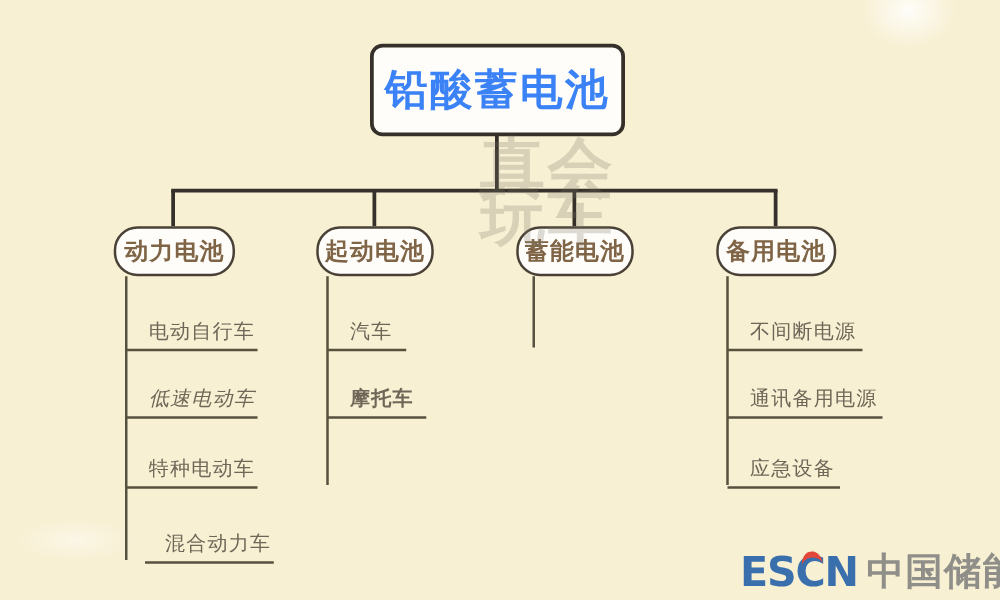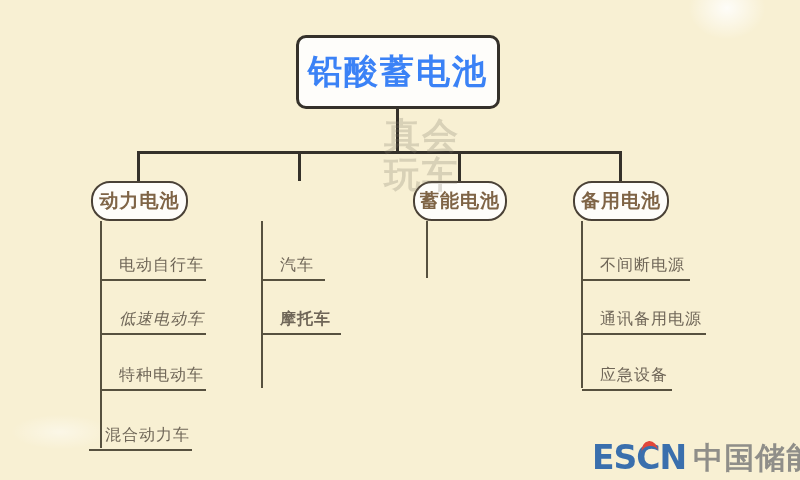--- a/index.html
+++ b/index.html
@@ -30,21 +30,21 @@
   .pill.p3{left:413px;width:90px;}
   .pill.p4{left:573px;width:92px;}
   .leaf{
     position:absolute;height:30px;border-bottom:2px solid #57513f;
     display:flex;align-items:flex-end;box-sizing:content-box;
     padding-left:18px;padding-bottom:3px;
     font-size:16px;color:#6f6658;letter-spacing:1px;white-space:nowrap;
   }
   .watermark{
     position:absolute;left:384px;top:116px;z-index:5;
-    font-size:36px;line-height:39px;font-weight:700;letter-spacing:2px;
+    font-size:52px;line-height:39px;font-weight:700;letter-spacing:2px;
     color:#7d7666;opacity:0.25;text-align:left;pointer-events:none;
   }
   .logo{
     position:absolute;left:592px;top:440px;height:36px;z-index:6;
     display:flex;align-items:center;white-space:nowrap;
   }
   .logo .escn{
     position:relative;font-size:33px;font-weight:800;color:#3a6fad;
     letter-spacing:-1px;line-height:36px;
   }
@@ -71,27 +71,28 @@
   <div class="line" style="left:619px;top:152px;width:3px;height:29px;"></div>
 
   <div class="line thin" style="left:100px;top:221px;width:2px;height:227px;"></div>
   <div class="line thin" style="left:261px;top:221px;width:2px;height:167px;"></div>
   <div class="line thin" style="left:426px;top:221px;width:2px;height:57px;"></div>
   <div class="line thin" style="left:581px;top:221px;width:2px;height:167px;"></div>
 
   <div class="root-node">铅酸蓄电池</div>
 
   <div class="pill p1">动力电池</div>
+  <div class="pill p2">起动电池</div>
   <div class="pill p3">蓄能电池</div>
   <div class="pill p4">备用电池</div>
 
   <div class="leaf" style="left:101px;top:246px;width:87px;">电动自行车</div>
   <div class="leaf" style="left:101px;top:300px;width:87px;font-style:italic;">低速电动车</div>
   <div class="leaf" style="left:101px;top:356px;width:87px;">特种电动车</div>
-  <div class="leaf" style="left:89px;top:416px;width:87px;padding-left:16px;">混合动力车</div>
+  <div class="leaf" style="left:116px;top:416px;width:87px;padding-left:16px;">混合动力车</div>
 
   <div class="leaf" style="left:262px;top:246px;width:45px;">汽车</div>
   <div class="leaf" style="left:262px;top:300px;width:61px;font-weight:bold;">摩托车</div>
 
 
   <div class="leaf" style="left:582px;top:246px;width:90px;">不间断电源</div>
   <div class="leaf" style="left:582px;top:300px;width:106px;">通讯备用电源</div>
   <div class="leaf" style="left:582px;top:356px;width:72px;">应急设备</div>
 
   <div class="watermark">

